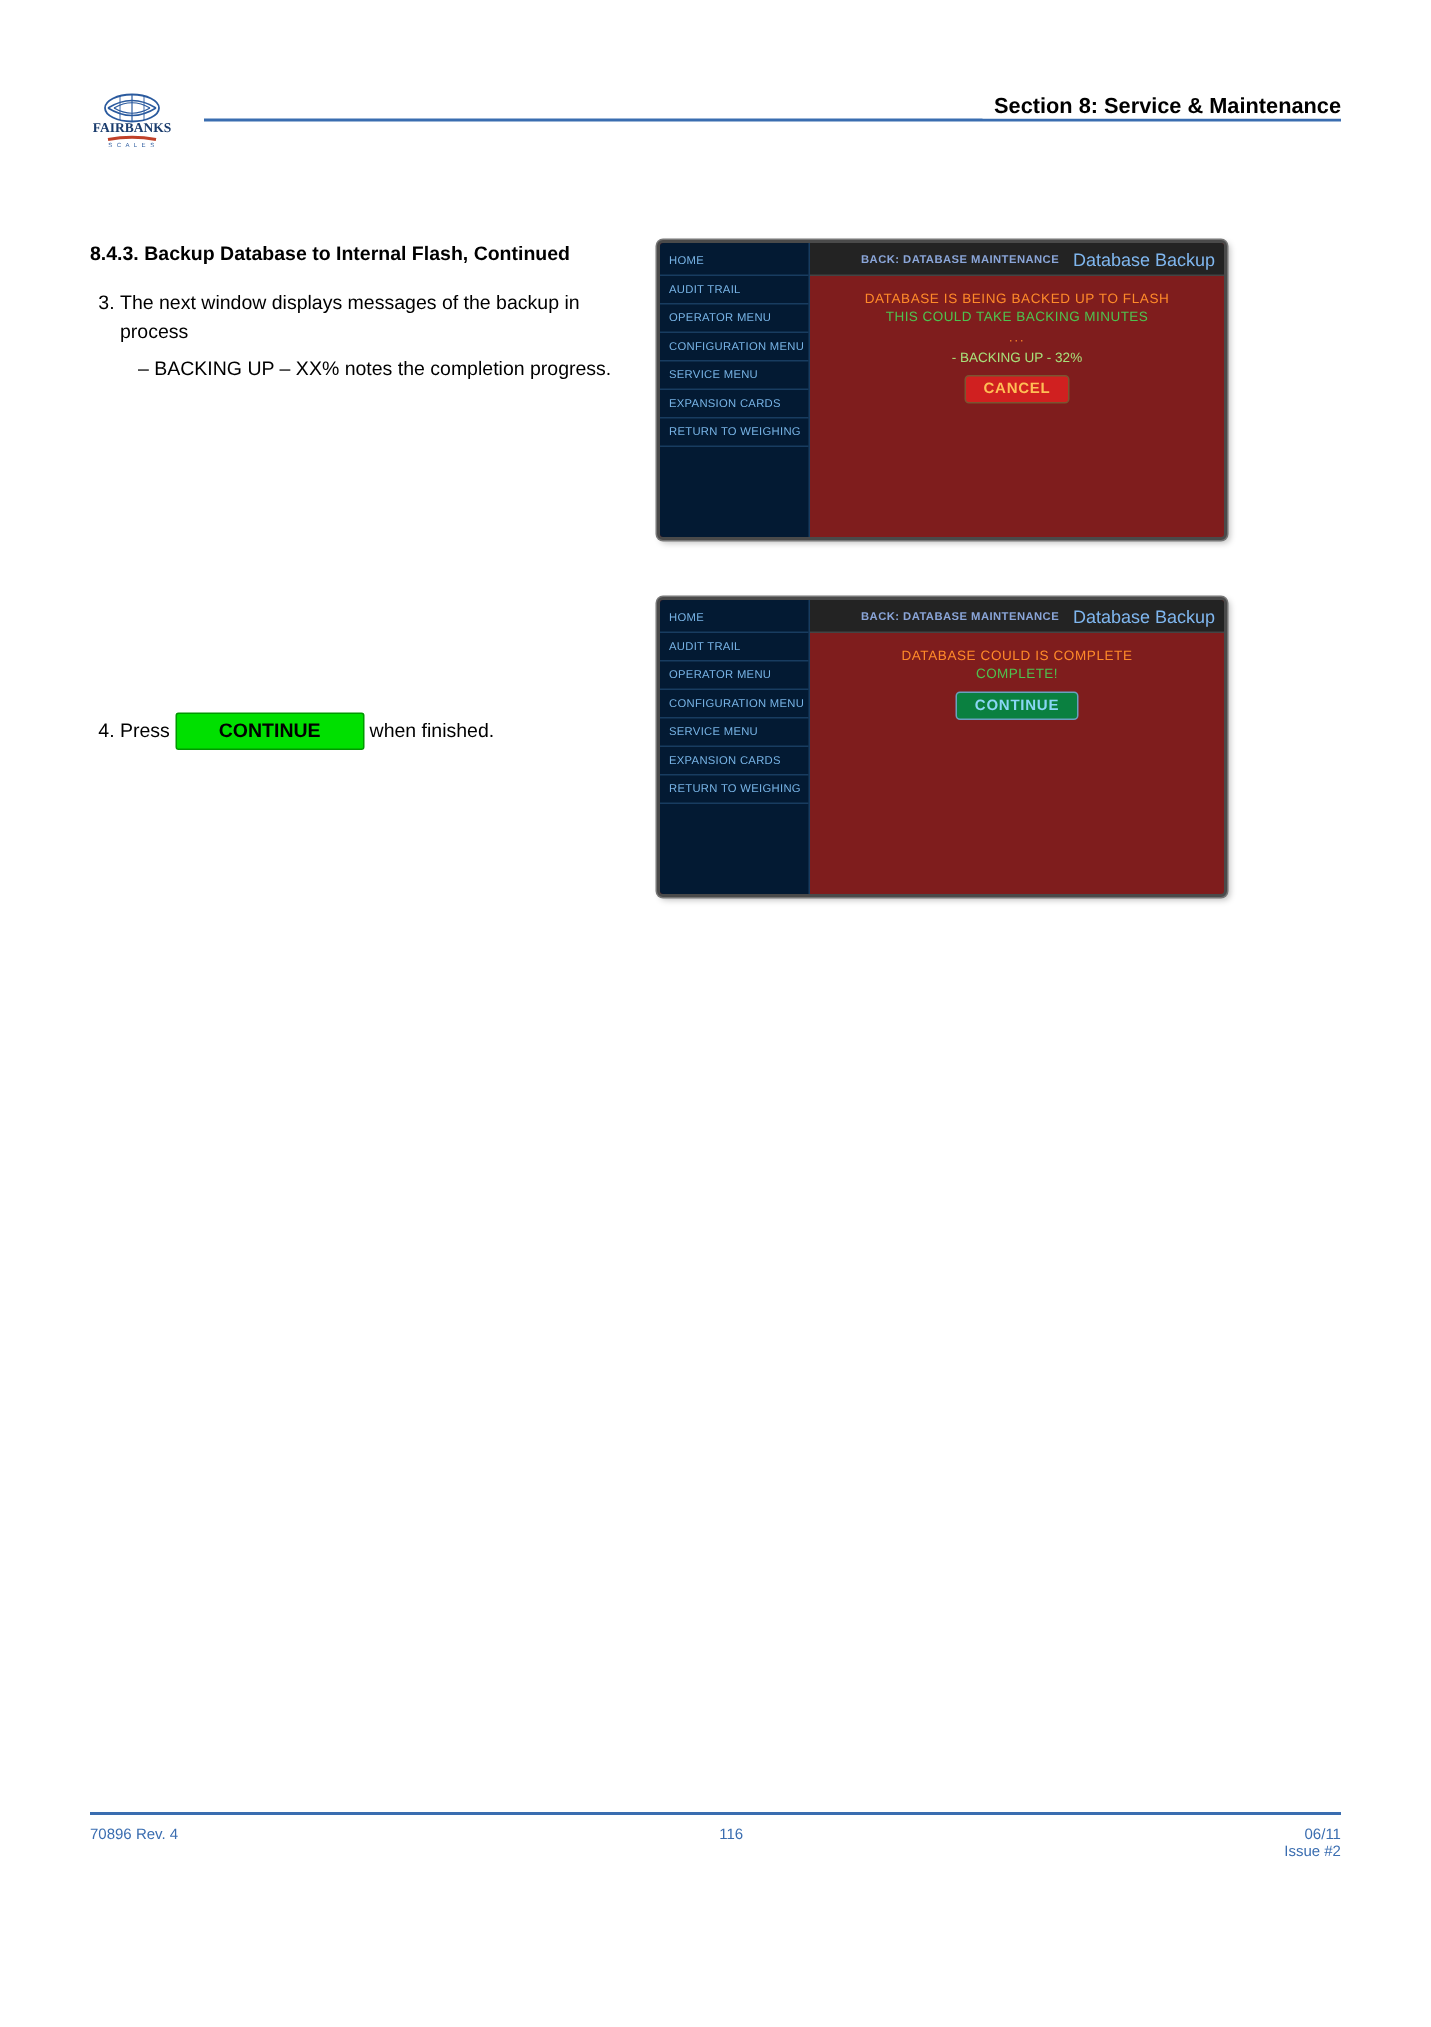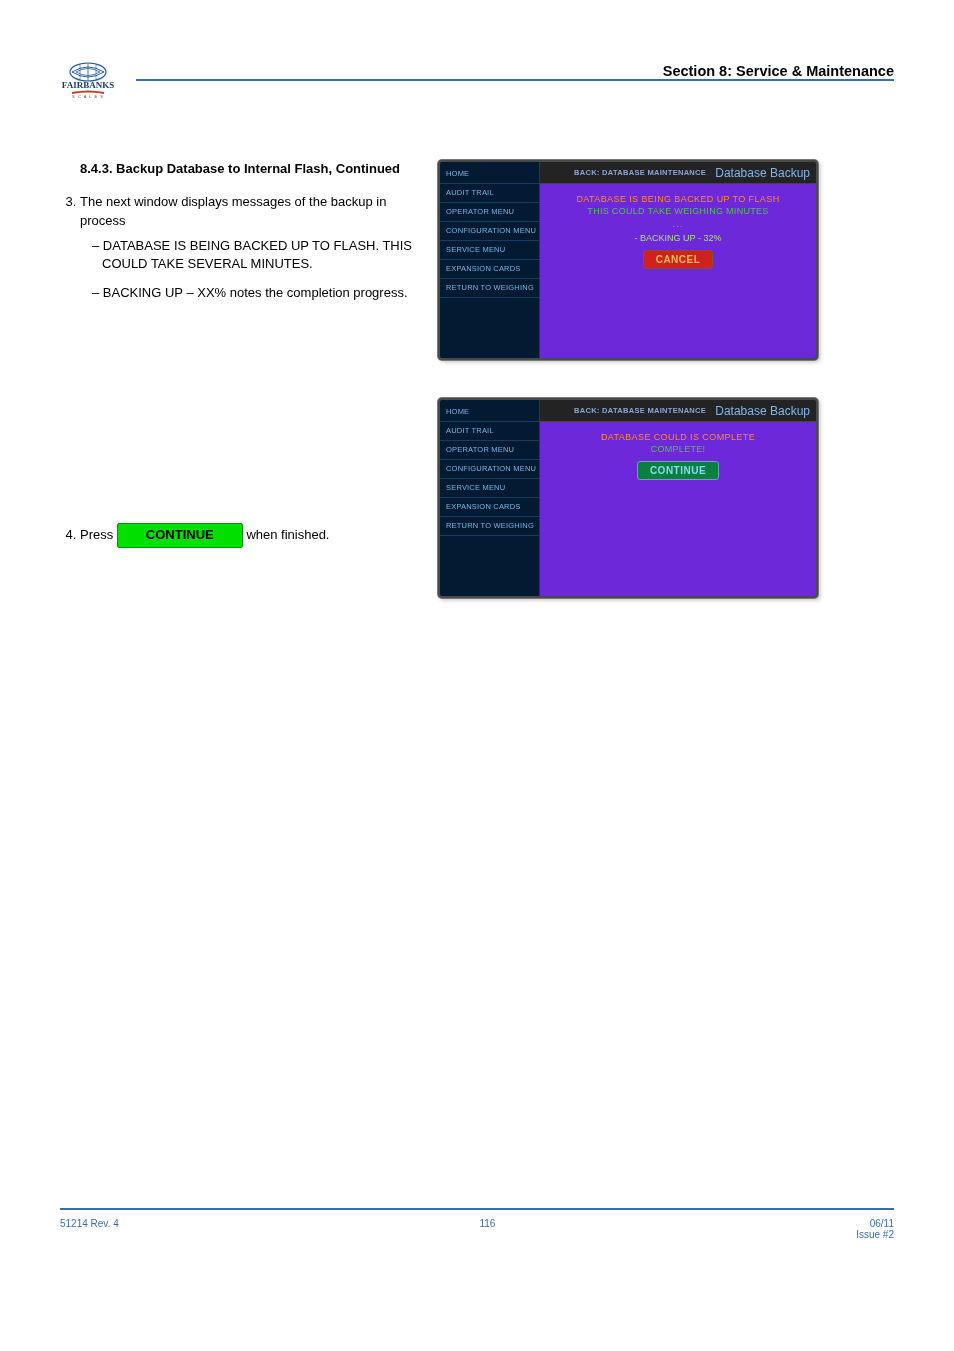--- a/index.html
+++ b/index.html
@@ -59,21 +59,20 @@
     font-size: 13px;
     line-height: 1.45;
   }
   .right-col {
     flex: 1;
   }
   .left-col h3 {
     font-size: 13px;
     font-weight: 700;
     margin-bottom: 14px;
-    text-align: center;
   }
   .left-col ol {
     list-style: decimal;
     padding-left: 20px;
   }
   .left-col li {
     margin-bottom: 10px;
   }
   .nested-dash {
     margin-top: 6px;
@@ -96,21 +95,21 @@
     padding: 2px 28px;
     border: 1px solid #009900;
     border-radius: 2px;
     font-size: 13px;
   }
 
   
   .screenshot {
     width: 380px;
     height: 200px;
-    background: #6d28d9;
+    background: #7f1d1d;
     border: 2px solid #4a4a4a;
     border-radius: 4px;
     display: flex;
     margin-bottom: 38px;
     box-shadow: 0 0 0 1px #777, 2px 2px 4px rgba(0,0,0,.25);
     overflow: hidden;
   }
   .ss-sidebar {
     width: 100px;
     background: #031a33;
@@ -260,21 +259,20 @@
   </div>
 
   <div class="body-row">
 
     <div class="left-col">
       <h3>8.4.3. Backup Database to Internal Flash, Continued</h3>
       <ol start="3">
         <li>
           <span>The next window displays messages of the backup in process</span>
           <ul class="nested-dash">
-            <li>DATABASE IS BEING BACKED UP TO FLASH. THIS COULD TAKE SEVERAL MINUTES.</li>
             <li>BACKING UP – XX% notes the completion progress.</li>
           </ul>
         </li>
       </ol>
       <div style="height:210px"></div>
       <ol start="4">
         <li>
           <span>Press</span>
           <span class="green-btn-text">CONTINUE</span>
           <span>when finished.</span>
@@ -294,21 +292,21 @@
           <div class="ss-side-item">EXPANSION CARDS</div>
           <div class="ss-side-item">RETURN TO WEIGHING</div>
         </div>
         <div class="ss-main">
           <div class="ss-topbar">
             <span class="ss-back">BACK: DATABASE MAINTENANCE</span>
             <span class="ss-title">Database Backup</span>
           </div>
           <div class="ss-body">
             <div class="ss-msg1">DATABASE IS BEING BACKED UP TO FLASH</div>
-            <div class="ss-msg2">THIS COULD TAKE WEIGHING MINUTES</div>
+            <div class="ss-msg2">THIS COULD TAKE BACKING MINUTES</div>
             <div class="ss-dots">···</div>
             <div class="ss-msg3">- BACKING UP - 32%</div>
             <span class="ss-cancel">CANCEL</span>
           </div>
         </div>
       </div>
 
       <div class="screenshot">
         <div class="ss-sidebar">
           <div class="ss-side-item">HOME</div>
@@ -330,21 +328,21 @@
             <span class="ss-continue">CONTINUE</span>
           </div>
         </div>
       </div>
 
     </div>
   </div>
 
   <div class="footer">
     <div class="left">
-      <div>51214  Rev. 4</div>
+      <div>70896  Rev. 4</div>
     </div>
     <div class="center">116</div>
     <div class="right">
       <div>06/11</div>
       <div>Issue #2</div>
     </div>
   </div>
 
 </div>
 

